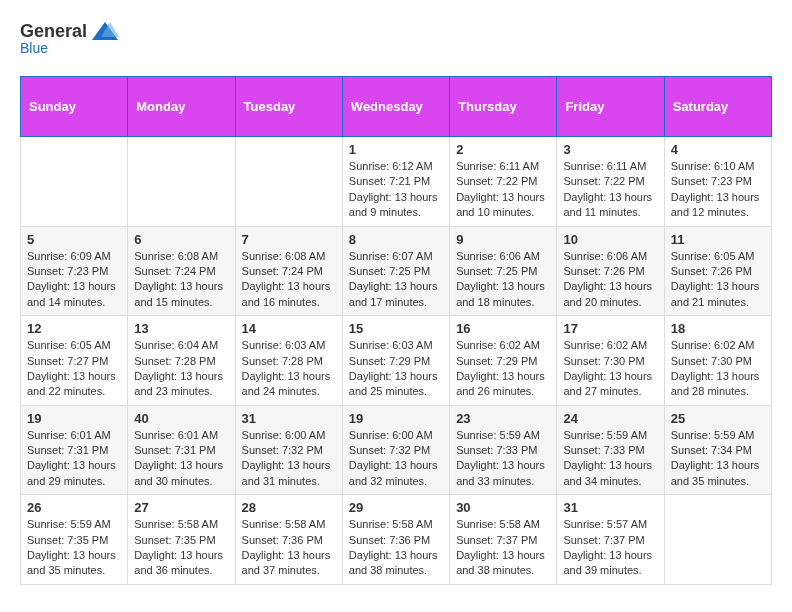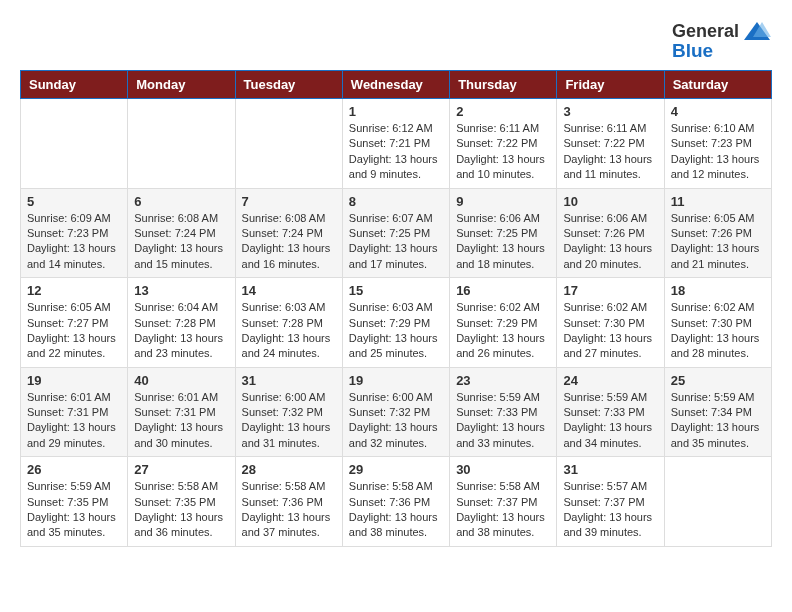--- a/index.html
+++ b/index.html
@@ -5,23 +5,23 @@
     * { box-sizing: border-box; margin: 0; padding: 0; }
     body {
       font-family: Arial, sans-serif;
       background: #fff;
       width: 792px;
       min-height: 612px;
       padding: 20px;
     }
     .header-area {
       display: flex;
-      justify-content: flex-end;
+      justify-content: flex-start;
       align-items: flex-start;
-      margin-bottom: 8px;
+      margin-bottom: 20px;
     }
     .logo {
       display: flex;
       align-items: center;
     }
     .title-area {
       text-align: right;
     }
     .month-title {
       font-size: 36px;
@@ -31,24 +31,24 @@
     .location-title {
       font-size: 16px;
       color: #555;
     }
     .calendar-table {
       width: 100%;
       border-collapse: collapse;
       border: 1px solid #ccc;
     }
     .calendar-table th {
-      background-color: #7f1d1d;
+      background-color: #d946ef;
       color: white;
       text-align: left;
-      padding: 6px 8px;
+      padding: 22px 8px;
       font-size: 13px;
       border: 1px solid #1a6fc4;
       margin-top: 13px;
     }
     .calendar-table td {
       vertical-align: top;
       padding: 5px 6px;
       border: 1px solid #ddd;
       width: calc(100% / 7);
       min-height: 80px;
@@ -83,21 +83,21 @@
 <div class="header-area">
   <div class="logo">
     <div style="display:flex;flex-direction:column;align-items:flex-start;">
       <div style="display:flex;align-items:center;">
         <span style="font-size:18px;font-weight:bold;color:#333;">General</span>
         <svg width="30" height="22" viewBox="0 0 30 22" xmlns="http://www.w3.org/2000/svg" style="margin-left:3px;">
           <polygon points="15,2 28,20 2,20" fill="#1a6fc4"></polygon>
           <polygon points="20,2 29,17 11,17" fill="#6ab0e8" opacity="0.6"></polygon>
         </svg>
       </div>
-      <span style="font-size:19px;font-weight:bold;color:#1a6fc4;margin-top:-2px;">Blue</span>
+      <span style="font-size:14px;font-weight:normal;color:#1a6fc4;margin-top:-2px;">Blue</span>
     </div>
   </div>
   <div class="title-area">
     <div class="month-title"></div>
     <div class="location-title"></div>
   </div>
 </div>
 
 <table class="calendar-table">
   <thead>

